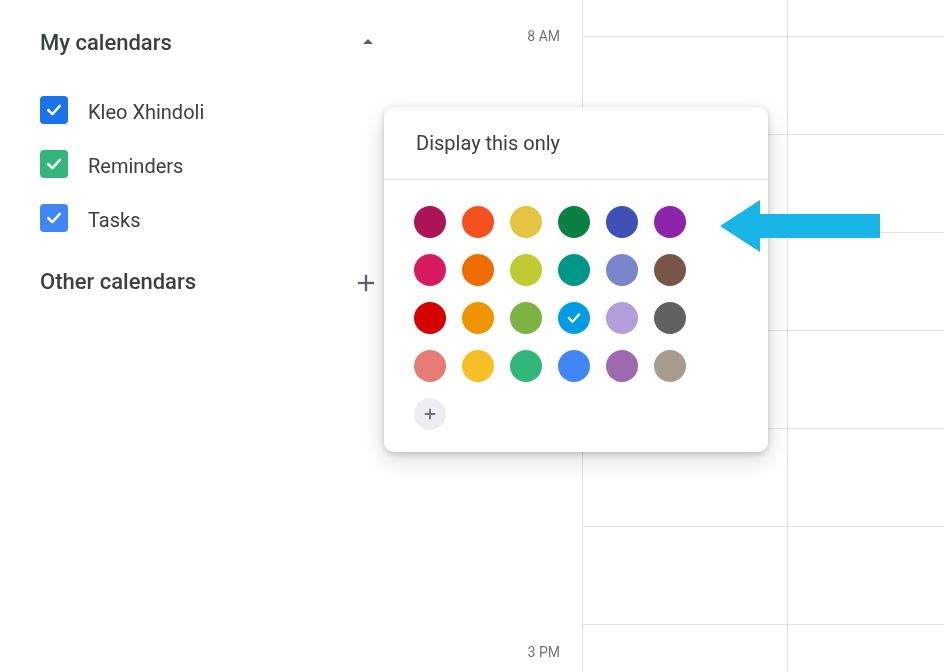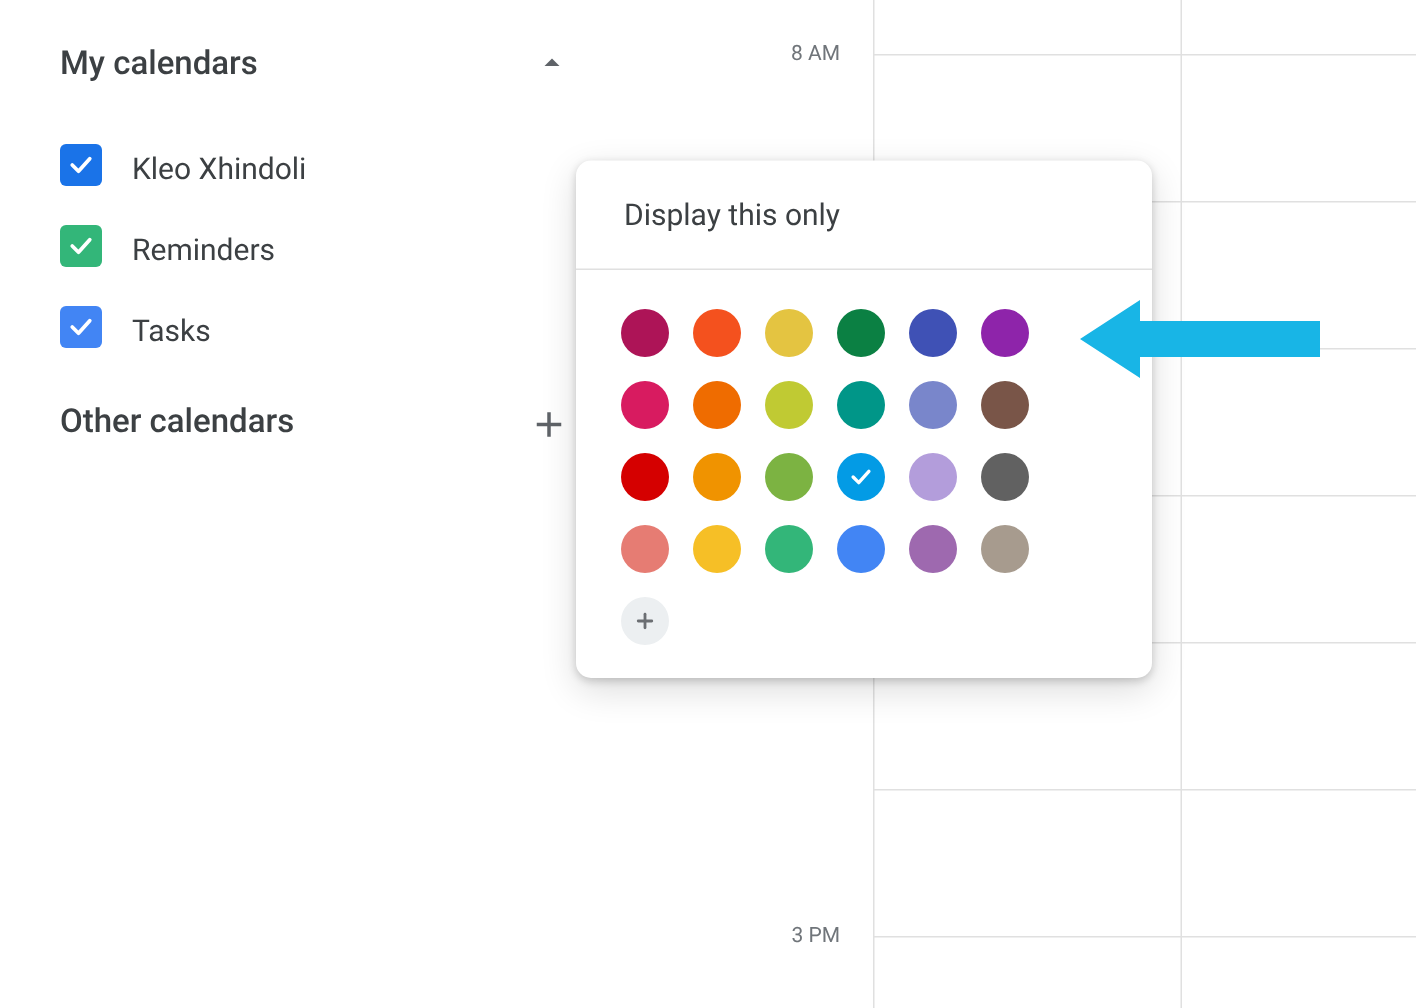--- a/index.html
+++ b/index.html
@@ -177,21 +177,21 @@
 <div class="gridline" style="top:36px"></div>
 <div class="gridline" style="top:134px"></div>
 <div class="gridline" style="top:232px"></div>
 <div class="gridline" style="top:330px"></div>
 <div class="gridline" style="top:428px"></div>
 <div class="gridline" style="top:526px"></div>
 <div class="gridline" style="top:624px"></div>
 
 <div class="times">
   <div class="time-label" style="top:36px">8 AM</div>
-  <div class="time-label" style="top:624px">3 PM</div>
+  <div class="time-label" style="top:652px">3 PM</div>
 </div>
 
 <div class="sidebar">
 
   <div class="section-header">
     <h2>My calendars</h2>
     <svg class="chevron" viewBox="0 0 24 24">
       <path d="M7 14l5-5 5 5z"></path>
     </svg>
   </div>

